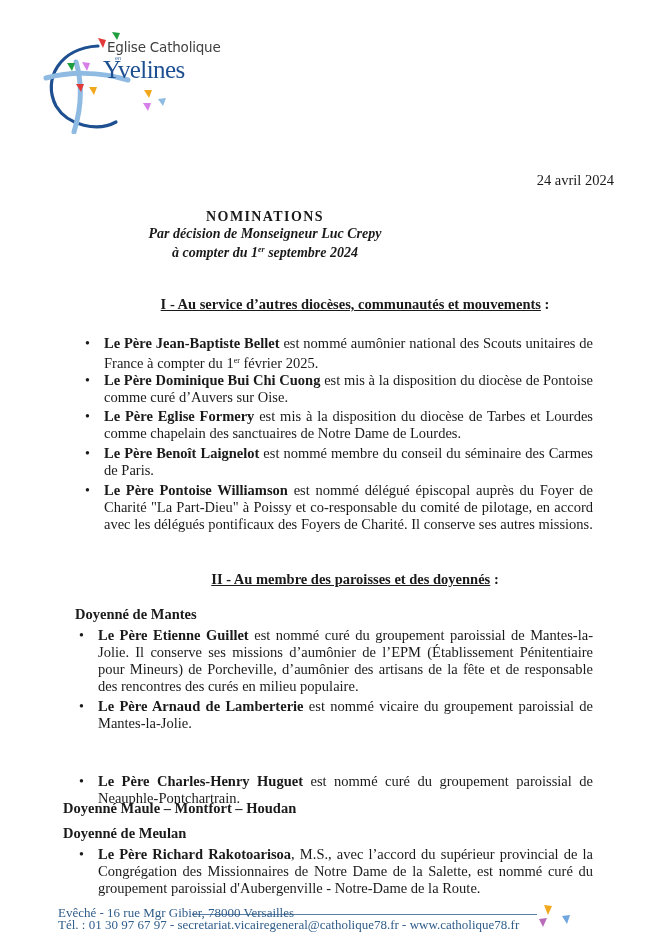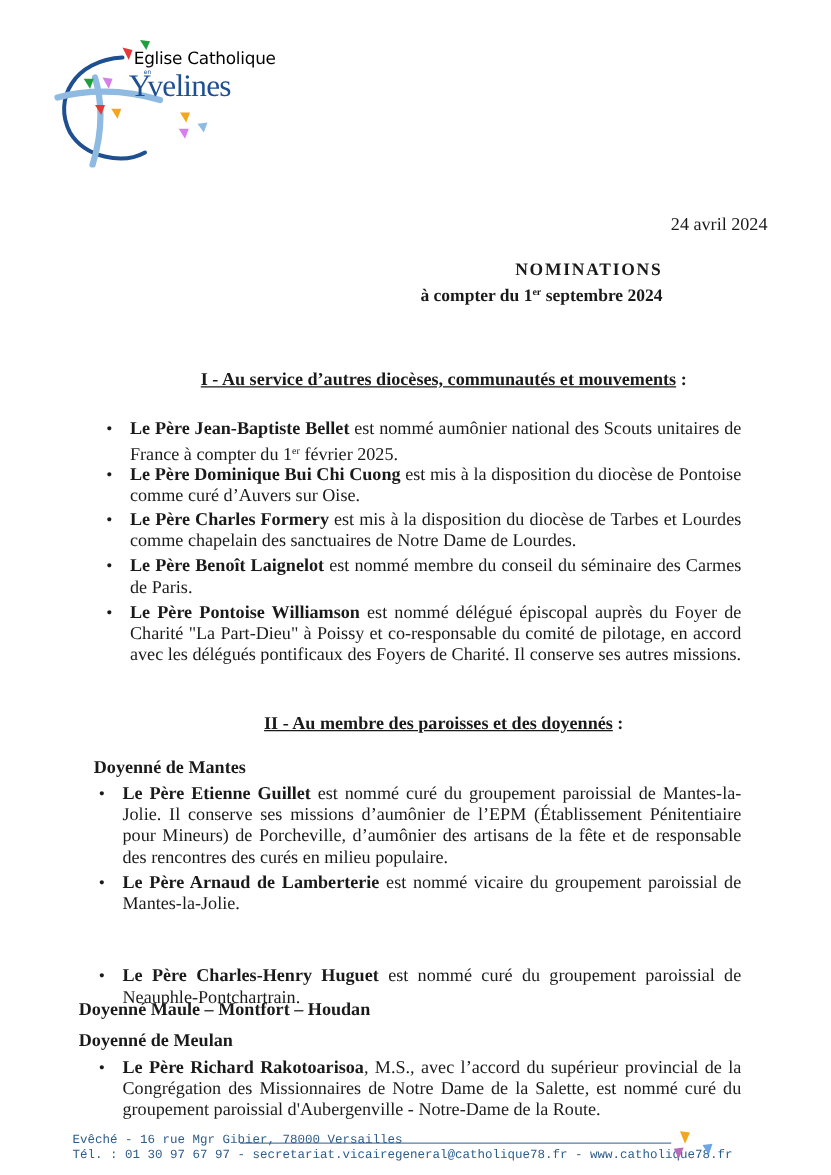--- a/index.html
+++ b/index.html
@@ -1,46 +1,46 @@
 <!DOCTYPE html>
 <html><head>
   <meta charset="utf-8">
   <style>
     * { margin: 0; padding: 0; box-sizing: border-box; }
     html, body { width: 665px; height: 940px; background: #ffffff; overflow: hidden; }
     body { position: relative; font-family: "Liberation Serif", "DejaVu Serif", serif; color: #1a1a1a; }
 
     .logo { position: absolute; left: 38px; top: 24px; width: 180px; height: 110px; }
     .logo svg { position: absolute; left: 0; top: 0; }
-    .logo-line1 { position: absolute; left: 69px; top: 15px; font-family: "DejaVu Sans", sans-serif; font-size: 13.5px; color: #000000; letter-spacing: -0.2px; white-space: nowrap; }
+    .logo-line1 { position: absolute; left: 69px; top: 15px; font-family: "DejaVu Sans", sans-serif; font-size: 13.5px; color: #404040; letter-spacing: -0.2px; white-space: nowrap; }
     .logo-en { position: absolute; left: 77px; top: 31px; font-family: "DejaVu Sans", sans-serif; font-size: 5px; color: #1d4f91; }
     .logo-line2 { position: absolute; left: 65px; top: 32px; font-family: Liberation Serif, serif; font-size: 25px; color: #1d4f91; letter-spacing: -0.6px; white-space: nowrap; text-align: center; }
 
     .date { position: absolute; right: 51px; top: 172px; font-size: 14.5px; margin-left: 20px; }
 
-    .title-block { position: absolute; left: 0; width: 530px; top: 208px; text-align: right; }
+    .title-block { position: absolute; left: 0; width: 530px; top: 208px; text-align: center; }
     .title-block .t1 { font-weight: bold; font-size: 14px; letter-spacing: 1.4px; line-height: 18px; }
     .title-block .t2 { font-style: italic; font-weight: bold; font-size: 14px; line-height: 16px; }
-    .title-block .t3 { font-weight: bold; font-size: 14px; line-height: 16px; }
+    .title-block .t3 { font-style: italic; font-weight: bold; font-size: 14px; line-height: 16px; }
     .title-block sup { font-size: 8px; vertical-align: 5px; }
 
     .section-heading { position: absolute; left: 0; width: 710px; text-align: center; font-weight: bold; font-size: 14.5px; }
     .section-heading .ul { text-decoration: underline; }
 
     .item { position: absolute; font-size: 14.5px; line-height: 17px; text-align: justify; }
     .item .bullet { position: absolute; left: -19px; top: 0; font-size: 14px; }
     .item b { font-weight: bold; }
     .item sup { font-size: 8px; vertical-align: 5px; }
 
     .sec1 { left: 104px; width: 489px; }
     .sec2 { left: 98px; width: 495px; }
 
     .doyenne { position: absolute; left: 63px; font-weight: bold; font-size: 14.5px; }
 
-    .footer { position: absolute; left: 58px; top: 907px; font-family: Liberation Mono, monospace; font-size: 10px; color: #2f5d8a; line-height: 12px; }
+    .footer { position: absolute; left: 58px; top: 907px; font-family: Liberation Serif, serif; font-size: 13px; color: #2f5d8a; line-height: 12px; }
     .footer-line { position: absolute; left: 192px; top: 914px; width: 345px; height: 1px; background: #5a7ea3; }
     .footer-flags { position: absolute; left: 538px; top: 903px; }
   </style>
 </head>
 <body>
 
 <div class="logo">
   <svg width="180" height="110" viewBox="0 0 180 110">
 
     <path d="M 60 22 C 22 24, 4 55, 18 82 C 30 102, 60 108, 78 98" fill="none" stroke="#1d4f91" stroke-width="3.2" stroke-linecap="round"></path>
@@ -61,40 +61,41 @@
   </svg>
   <div class="logo-line1">Eglise Catholique</div>
   <div class="logo-en">en</div>
   <div class="logo-line2">Yvelines</div>
 </div>
 
 <div class="date">24 avril 2024</div>
 
 <div class="title-block">
   <div class="t1">NOMINATIONS</div>
+  <div class="t2">Par décision de Monseigneur Luc Crepy</div>
   <div class="t3"><span>à compter du 1</span><sup>er</sup><span> septembre 2024</span></div>
 </div>
 
 <div class="section-heading" style="top:296px;">
   <span class="ul">I - Au service d’autres diocèses, communautés et mouvements</span><span> :</span>
 </div>
 
 <div class="item sec1" style="top:335px;">
   <span class="bullet">•</span>
   <b>Le Père Jean-Baptiste Bellet</b><span> est nommé aumônier national des Scouts unitaires de France à compter du 1</span><sup>er</sup><span> février 2025.</span>
 </div>
 
 <div class="item sec1" style="top:372px;">
   <span class="bullet">•</span>
   <b>Le Père Dominique Bui Chi Cuong</b><span> est mis à la disposition du diocèse de Pontoise comme curé d’Auvers sur Oise.</span>
 </div>
 
 <div class="item sec1" style="top:408px;">
   <span class="bullet">•</span>
-  <b>Le Père Charles Formery</b><span> est mis à la disposition du diocèse de Tarbes et Lourdes comme chapelain des sanctuaires de Notre Dame de Lourdes.</span>
+  <b>Le Père Eglise Formery</b><span> est mis à la disposition du diocèse de Tarbes et Lourdes comme chapelain des sanctuaires de Notre Dame de Lourdes.</span>
 </div>
 
 <div class="item sec1" style="top:445px;">
   <span class="bullet">•</span>
   <b>Le Père Benoît Laignelot</b><span> est nommé membre du conseil du séminaire des Carmes de Paris.</span>
 </div>
 
 <div class="item sec1" style="top:482px;">
   <span class="bullet">•</span>
   <b>Le Père Pontoise Williamson</b><span> est nommé délégué épiscopal auprès du Foyer de Charité "La Part-Dieu" à Poissy et co-responsable du comité de pilotage, en accord avec les délégués pontificaux des Foyers de Charité. Il conserve ses autres missions.</span>

